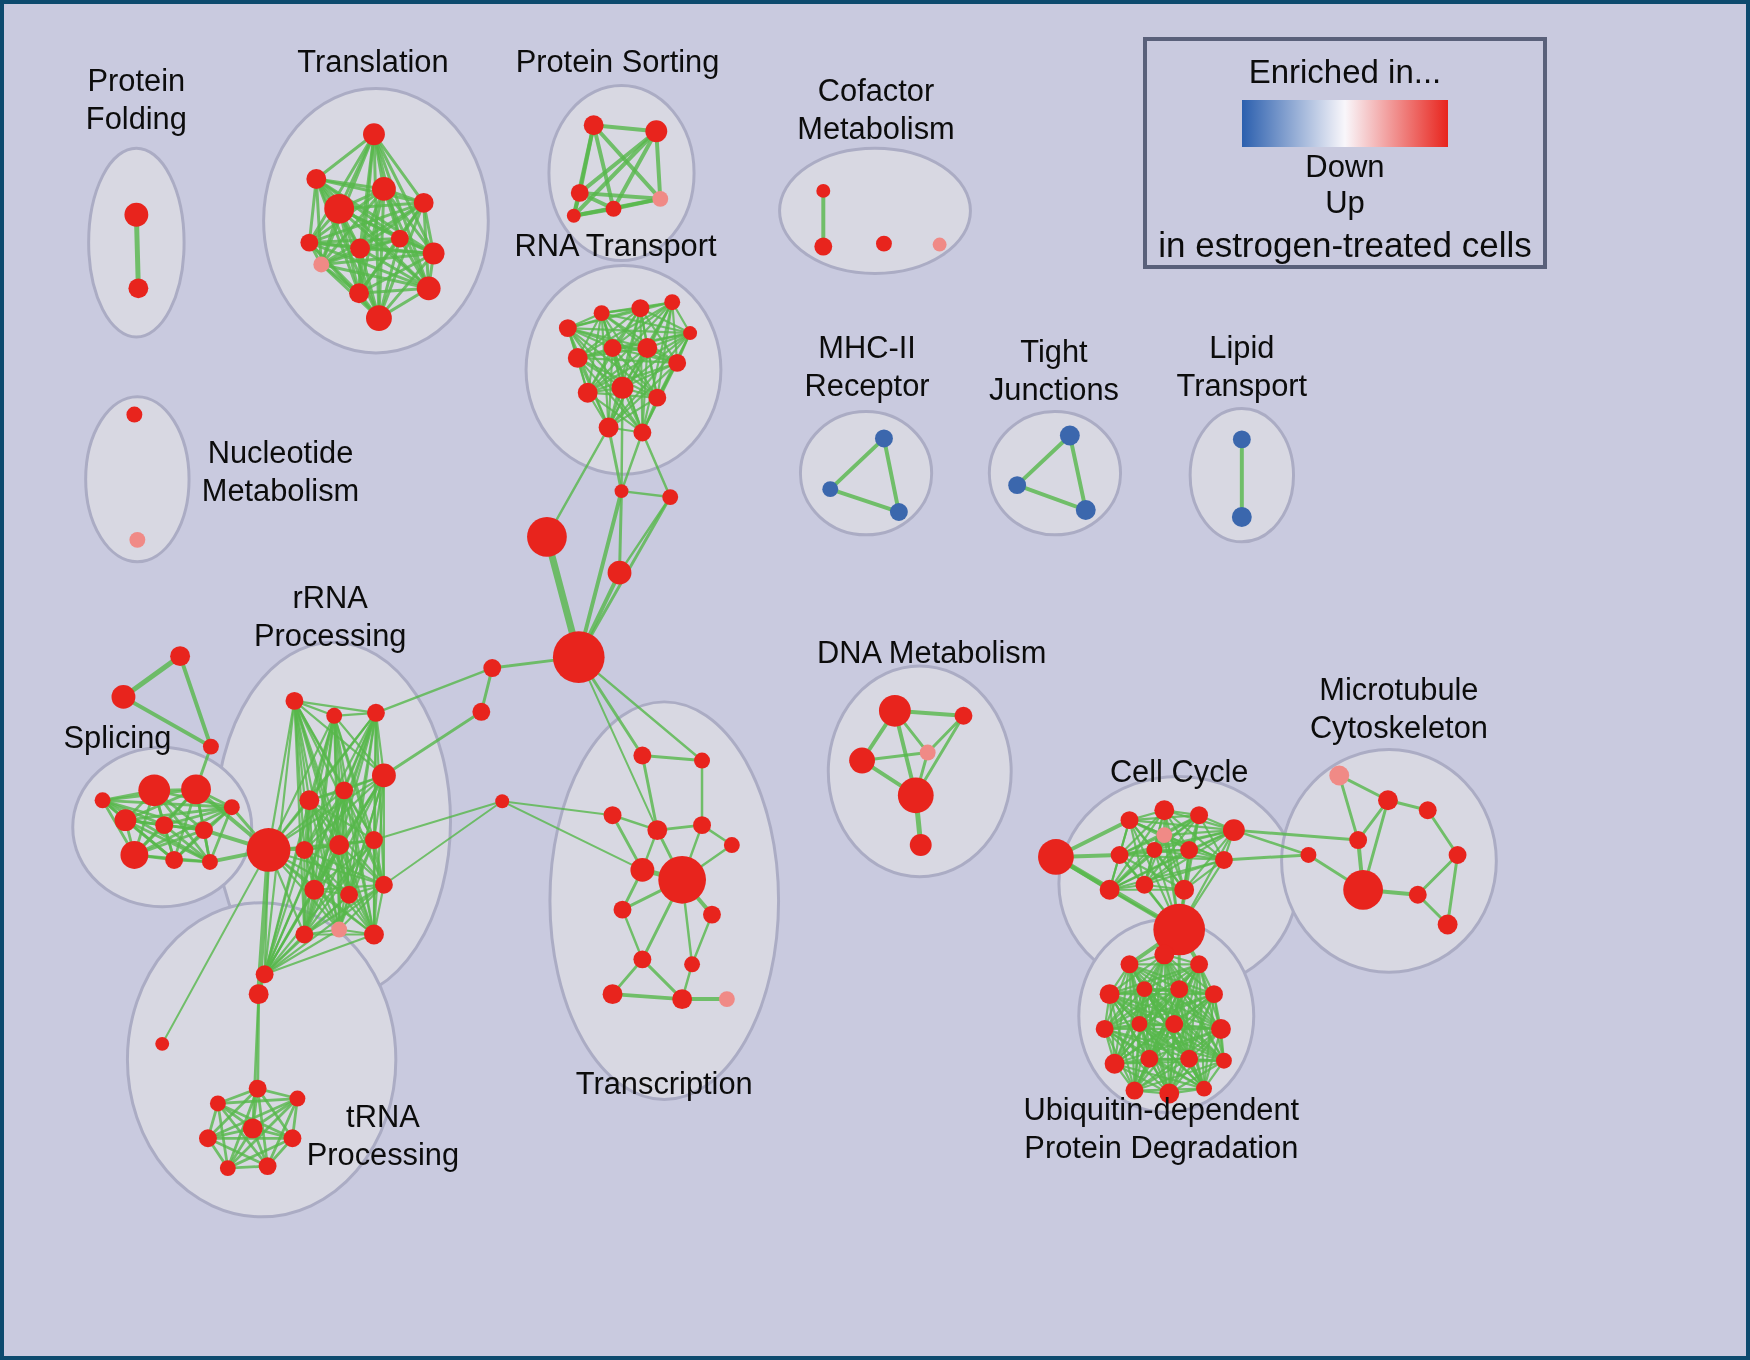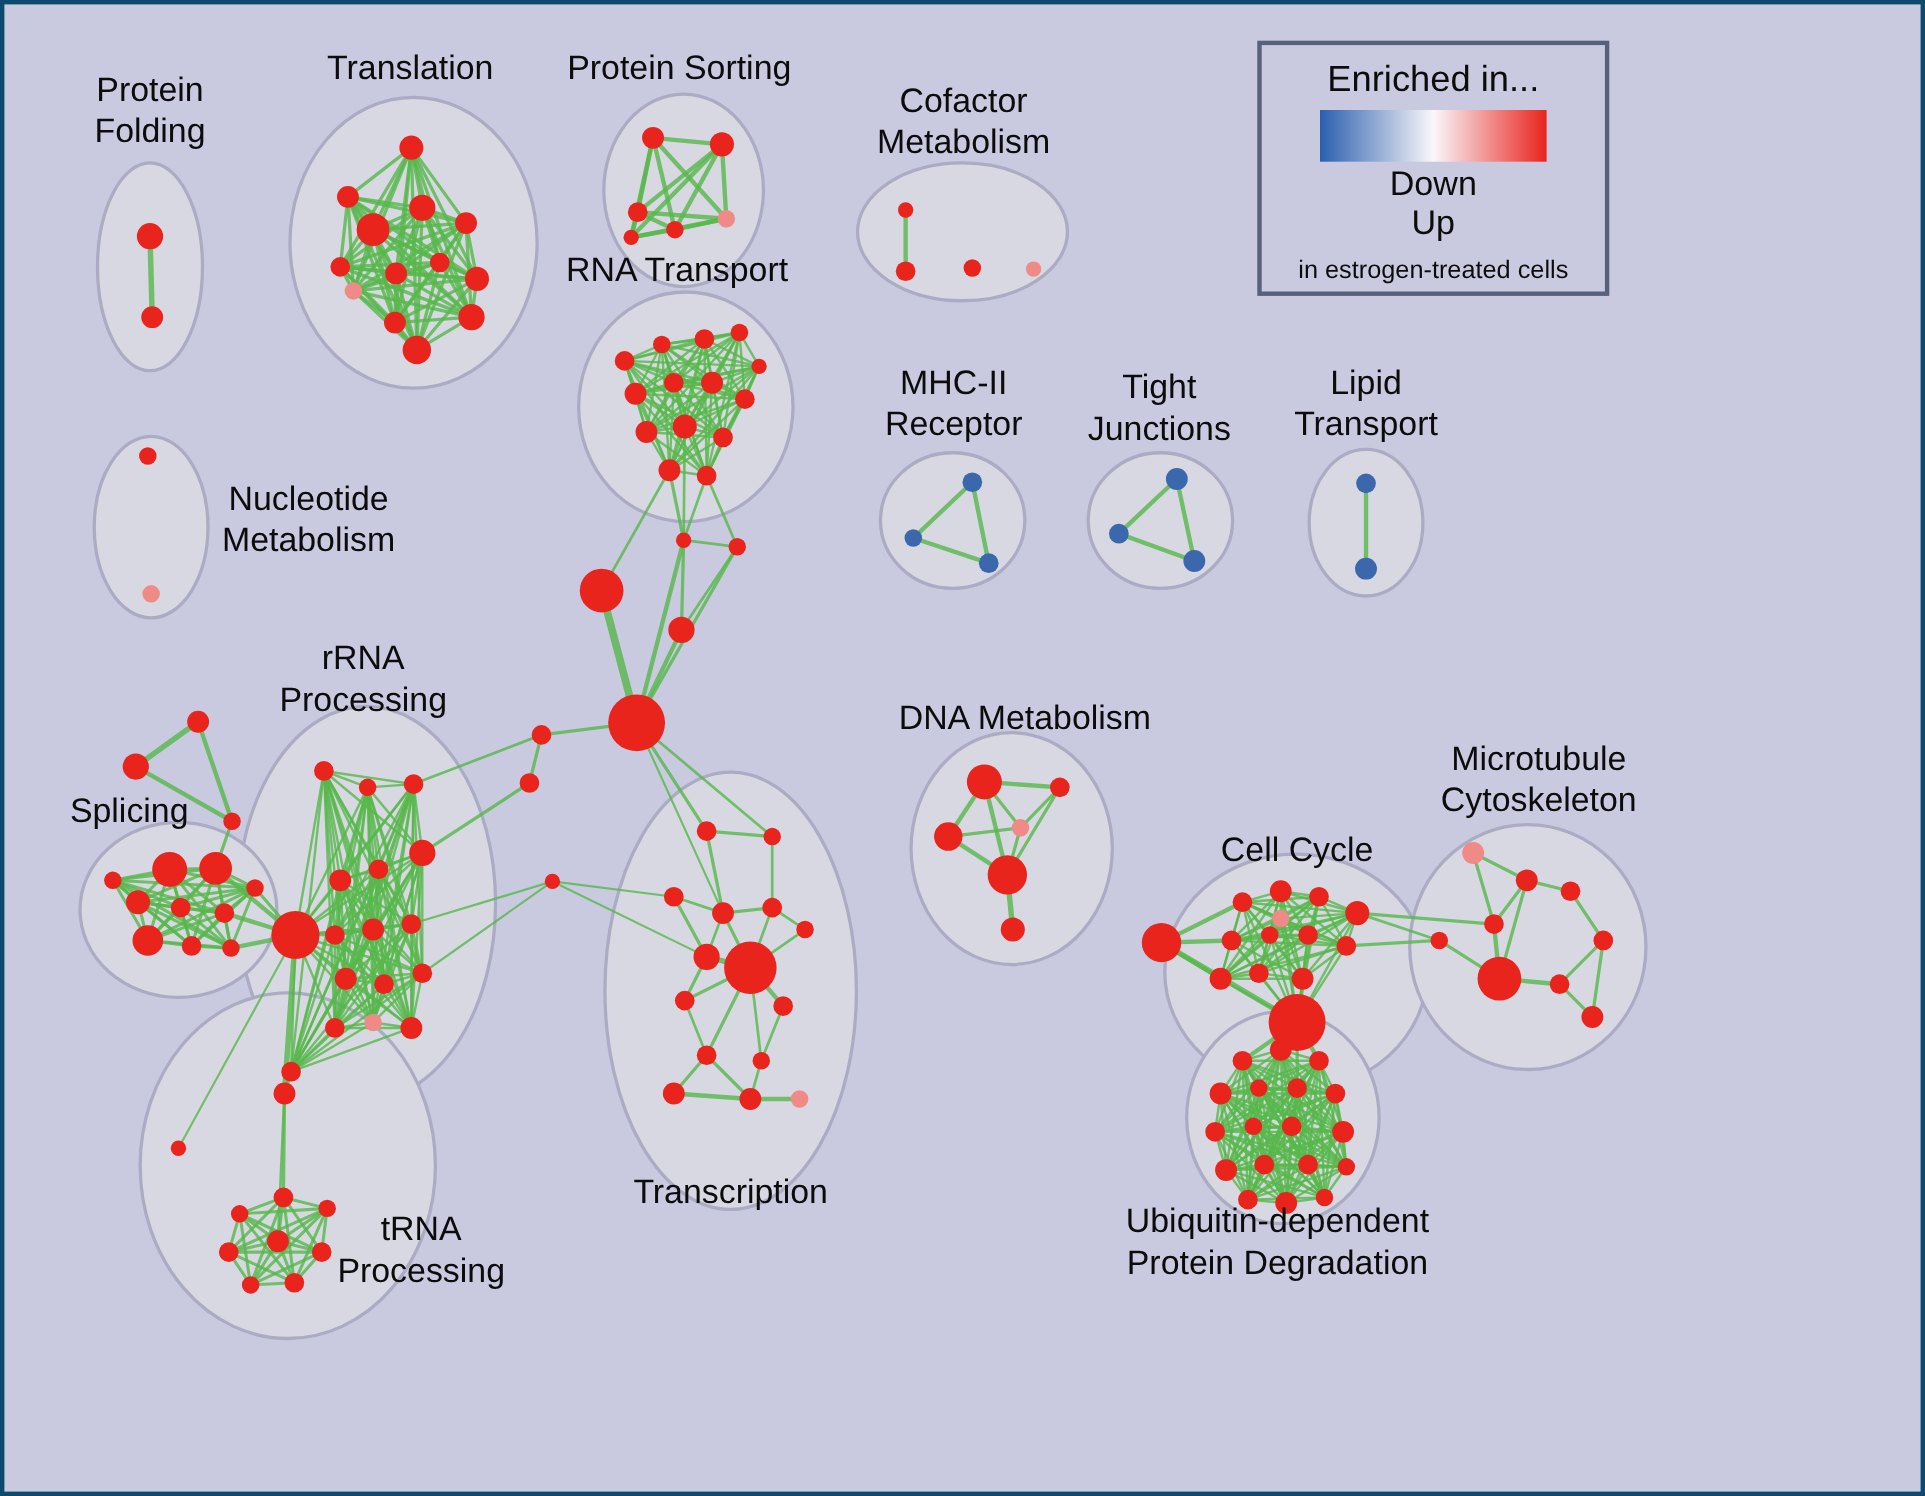--- a/index.html
+++ b/index.html
@@ -17,33 +17,33 @@
   }
   #network{position:absolute;inset:0;width:100%;height:100%;}
   #network text{
     font-family:"Liberation Sans",sans-serif;
     font-size:31px;
     fill:#0c0c0c;
   }
   .legend{
     position:absolute;
     left:1139px;top:33px;
-    width:320px;height:232px;
+    width:404px;height:232px;
     border:4px solid #59607a;
     box-sizing:border-box;
     text-align:center;
     color:#0c0c0c;
   }
   .legend-title{font-size:33px;margin-top:12px;}
   .legend-gradient{width:206px;height:47px;margin:9px auto 0;}
   .legend-scale{
     display:flex;justify-content:space-between;
     width:244px;margin:2px auto 0;font-size:31px;flex-direction:column;
   }
-  .legend-caption{font-size:23px;line-height:36px;margin-top:6px;}
+  .legend-caption{font-size:35px;line-height:36px;margin-top:6px;}
 </style>
 </head>
 <body>
 
 <div id="figure">
 
   <svg id="network" xmlns="http://www.w3.org/2000/svg" viewBox="0 0 1750 1360">
       <g>
         <ellipse cx="132" cy="240" rx="48" ry="95" fill="#d8d8e2" stroke="#abacc4" stroke-width="3"></ellipse>
         <ellipse cx="373" cy="218" rx="113" ry="133" fill="#d8d8e2" stroke="#abacc4" stroke-width="3"></ellipse>

